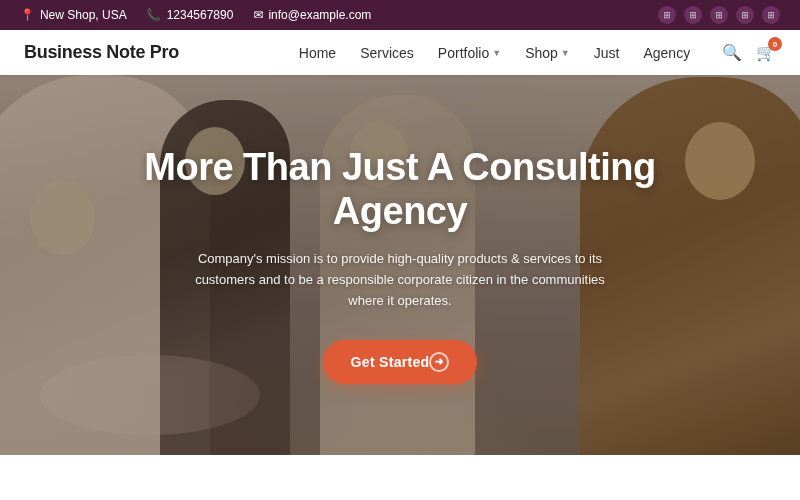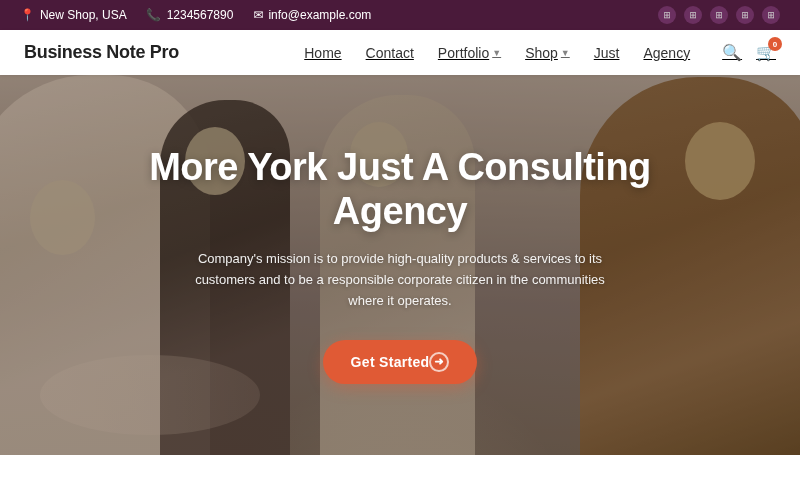--- a/index.html
+++ b/index.html
@@ -57,21 +57,20 @@
     .logo {
       font-size: 18px;
       font-weight: 700;
       color: #222;
       letter-spacing: -0.3px;
     }
     .nav {
       display: flex;
       align-items: center;
       gap: 24px;
-      text-decoration: underline;
     }
     .nav-item {
       font-size: 14px;
       color: #333;
       cursor: pointer;
       display: flex;
       align-items: center;
       gap: 3px;
     }
     .nav-icons {
@@ -217,21 +216,21 @@
     <div class="wp-icon">⊞</div>
     <div class="wp-icon">⊞</div>
     <div class="wp-icon">⊞</div>
   </div>
 </div>
 
 <div class="header">
   <div class="logo">Business Note Pro</div>
   <nav class="nav">
     <span class="nav-item">Home</span>
-    <span class="nav-item">Contact</span>
+    <span class="nav-item">Services</span>
     <span class="nav-item">Portfolio <span class="chevron">▼</span></span>
     <span class="nav-item">Shop <span class="chevron">▼</span></span>
     <span class="nav-item">Just</span>
     <span class="nav-item">Agency</span>
     <div class="nav-icons">
       <span class="nav-icon-btn">🔍</span>
       <span class="nav-icon-btn" style="position:relative;">
         🛒
         <span class="cart-badge">0</span>
       </span>
@@ -260,20 +259,20 @@
 
     <div style="position:absolute;bottom:0;right:-15px;width:235px;height:378px;background:linear-gradient(160deg,#8a6030 0%,#7a5020 40%,#9a7040 70%,#6a4818 100%);border-radius:118px 95px 0 0;opacity:0.85;"></div>
     <div style="position:absolute;bottom:255px;right:45px;width:70px;height:78px;background:#c8a870;border-radius:50%;opacity:0.9;"></div>
 
     <div style="position:absolute;bottom:20px;left:40px;width:220px;height:80px;background:linear-gradient(90deg,rgba(240,220,200,0.5) 0%,rgba(220,200,180,0.3) 100%);border-radius:50%;opacity:0.6;"></div>
   </div>
 
   <div class="hero-overlay"></div>
 
   <div class="hero-content">
-    <h1 class="hero-title">More York Just A Consulting Agency</h1>
+    <h1 class="hero-title">More Than Just A Consulting Agency</h1>
     <p class="hero-subtitle">Company's mission is to provide high-quality products &amp; services to its customers and to be a responsible corporate citizen in the communities where it operates.</p>
     <button class="hero-btn">
       <span>Get Started</span>
       <span class="btn-arrow">➜</span>
     </button>
   </div>
 </div>
 
 </body></html>

